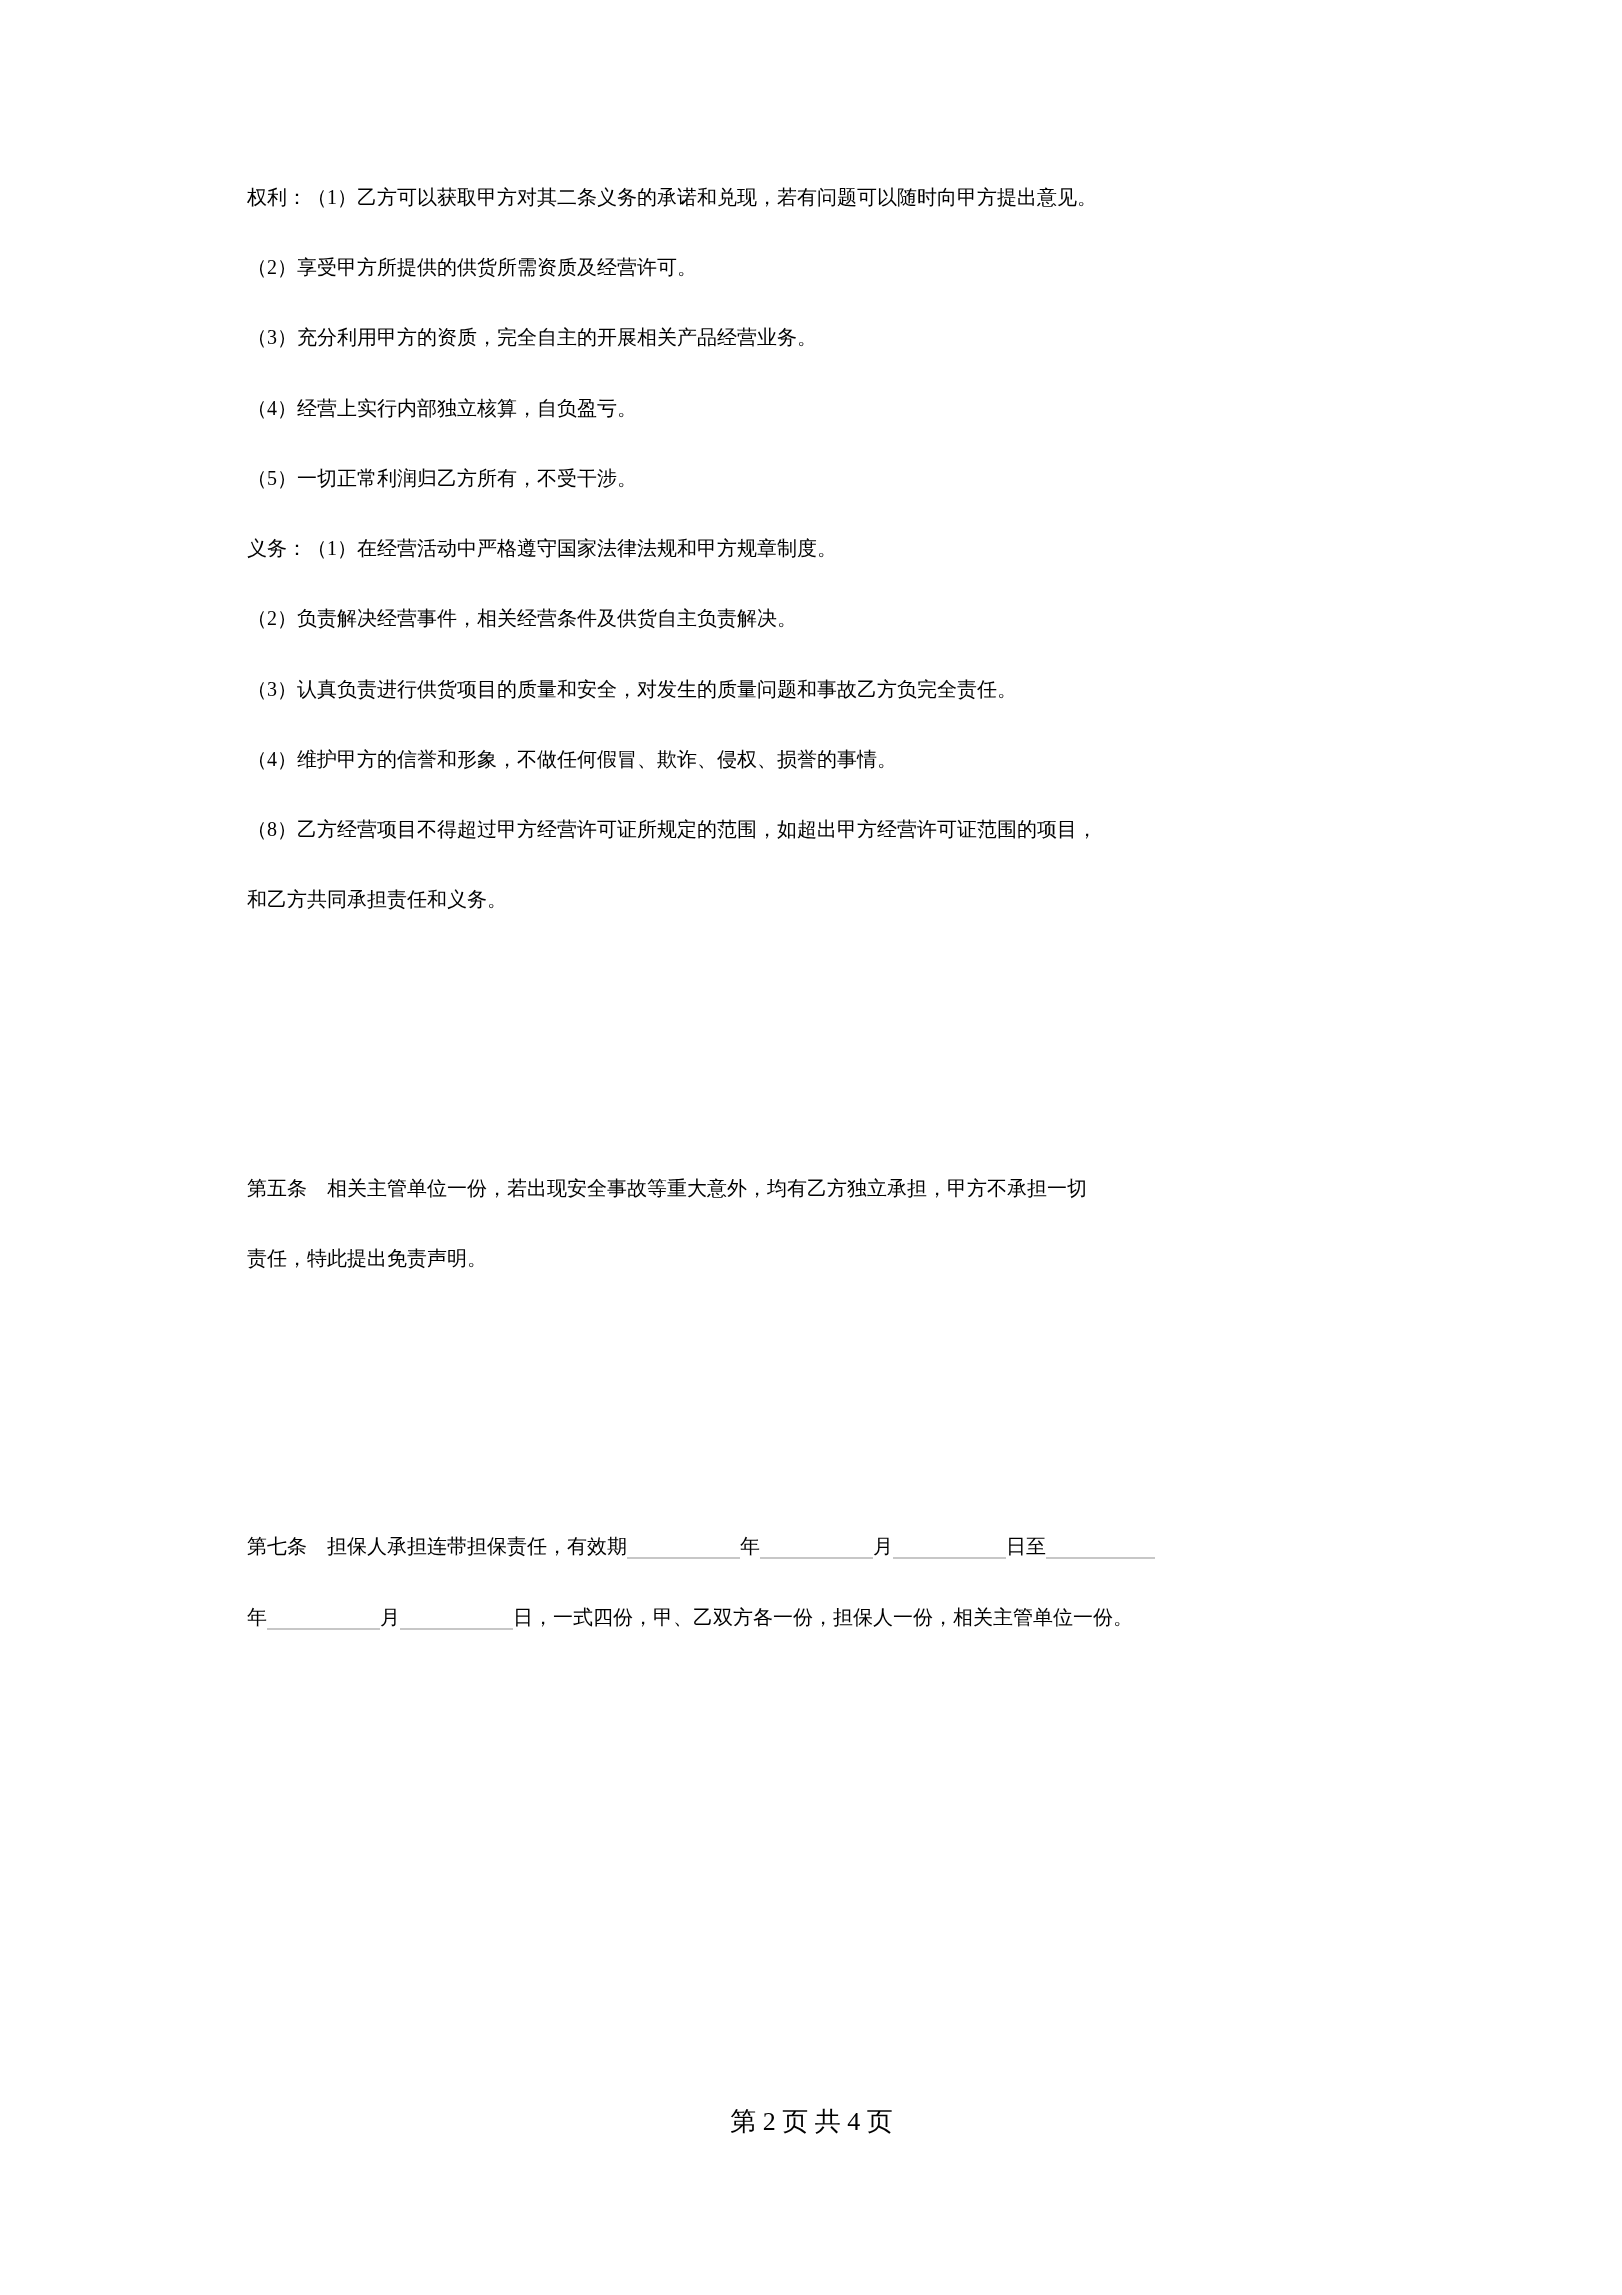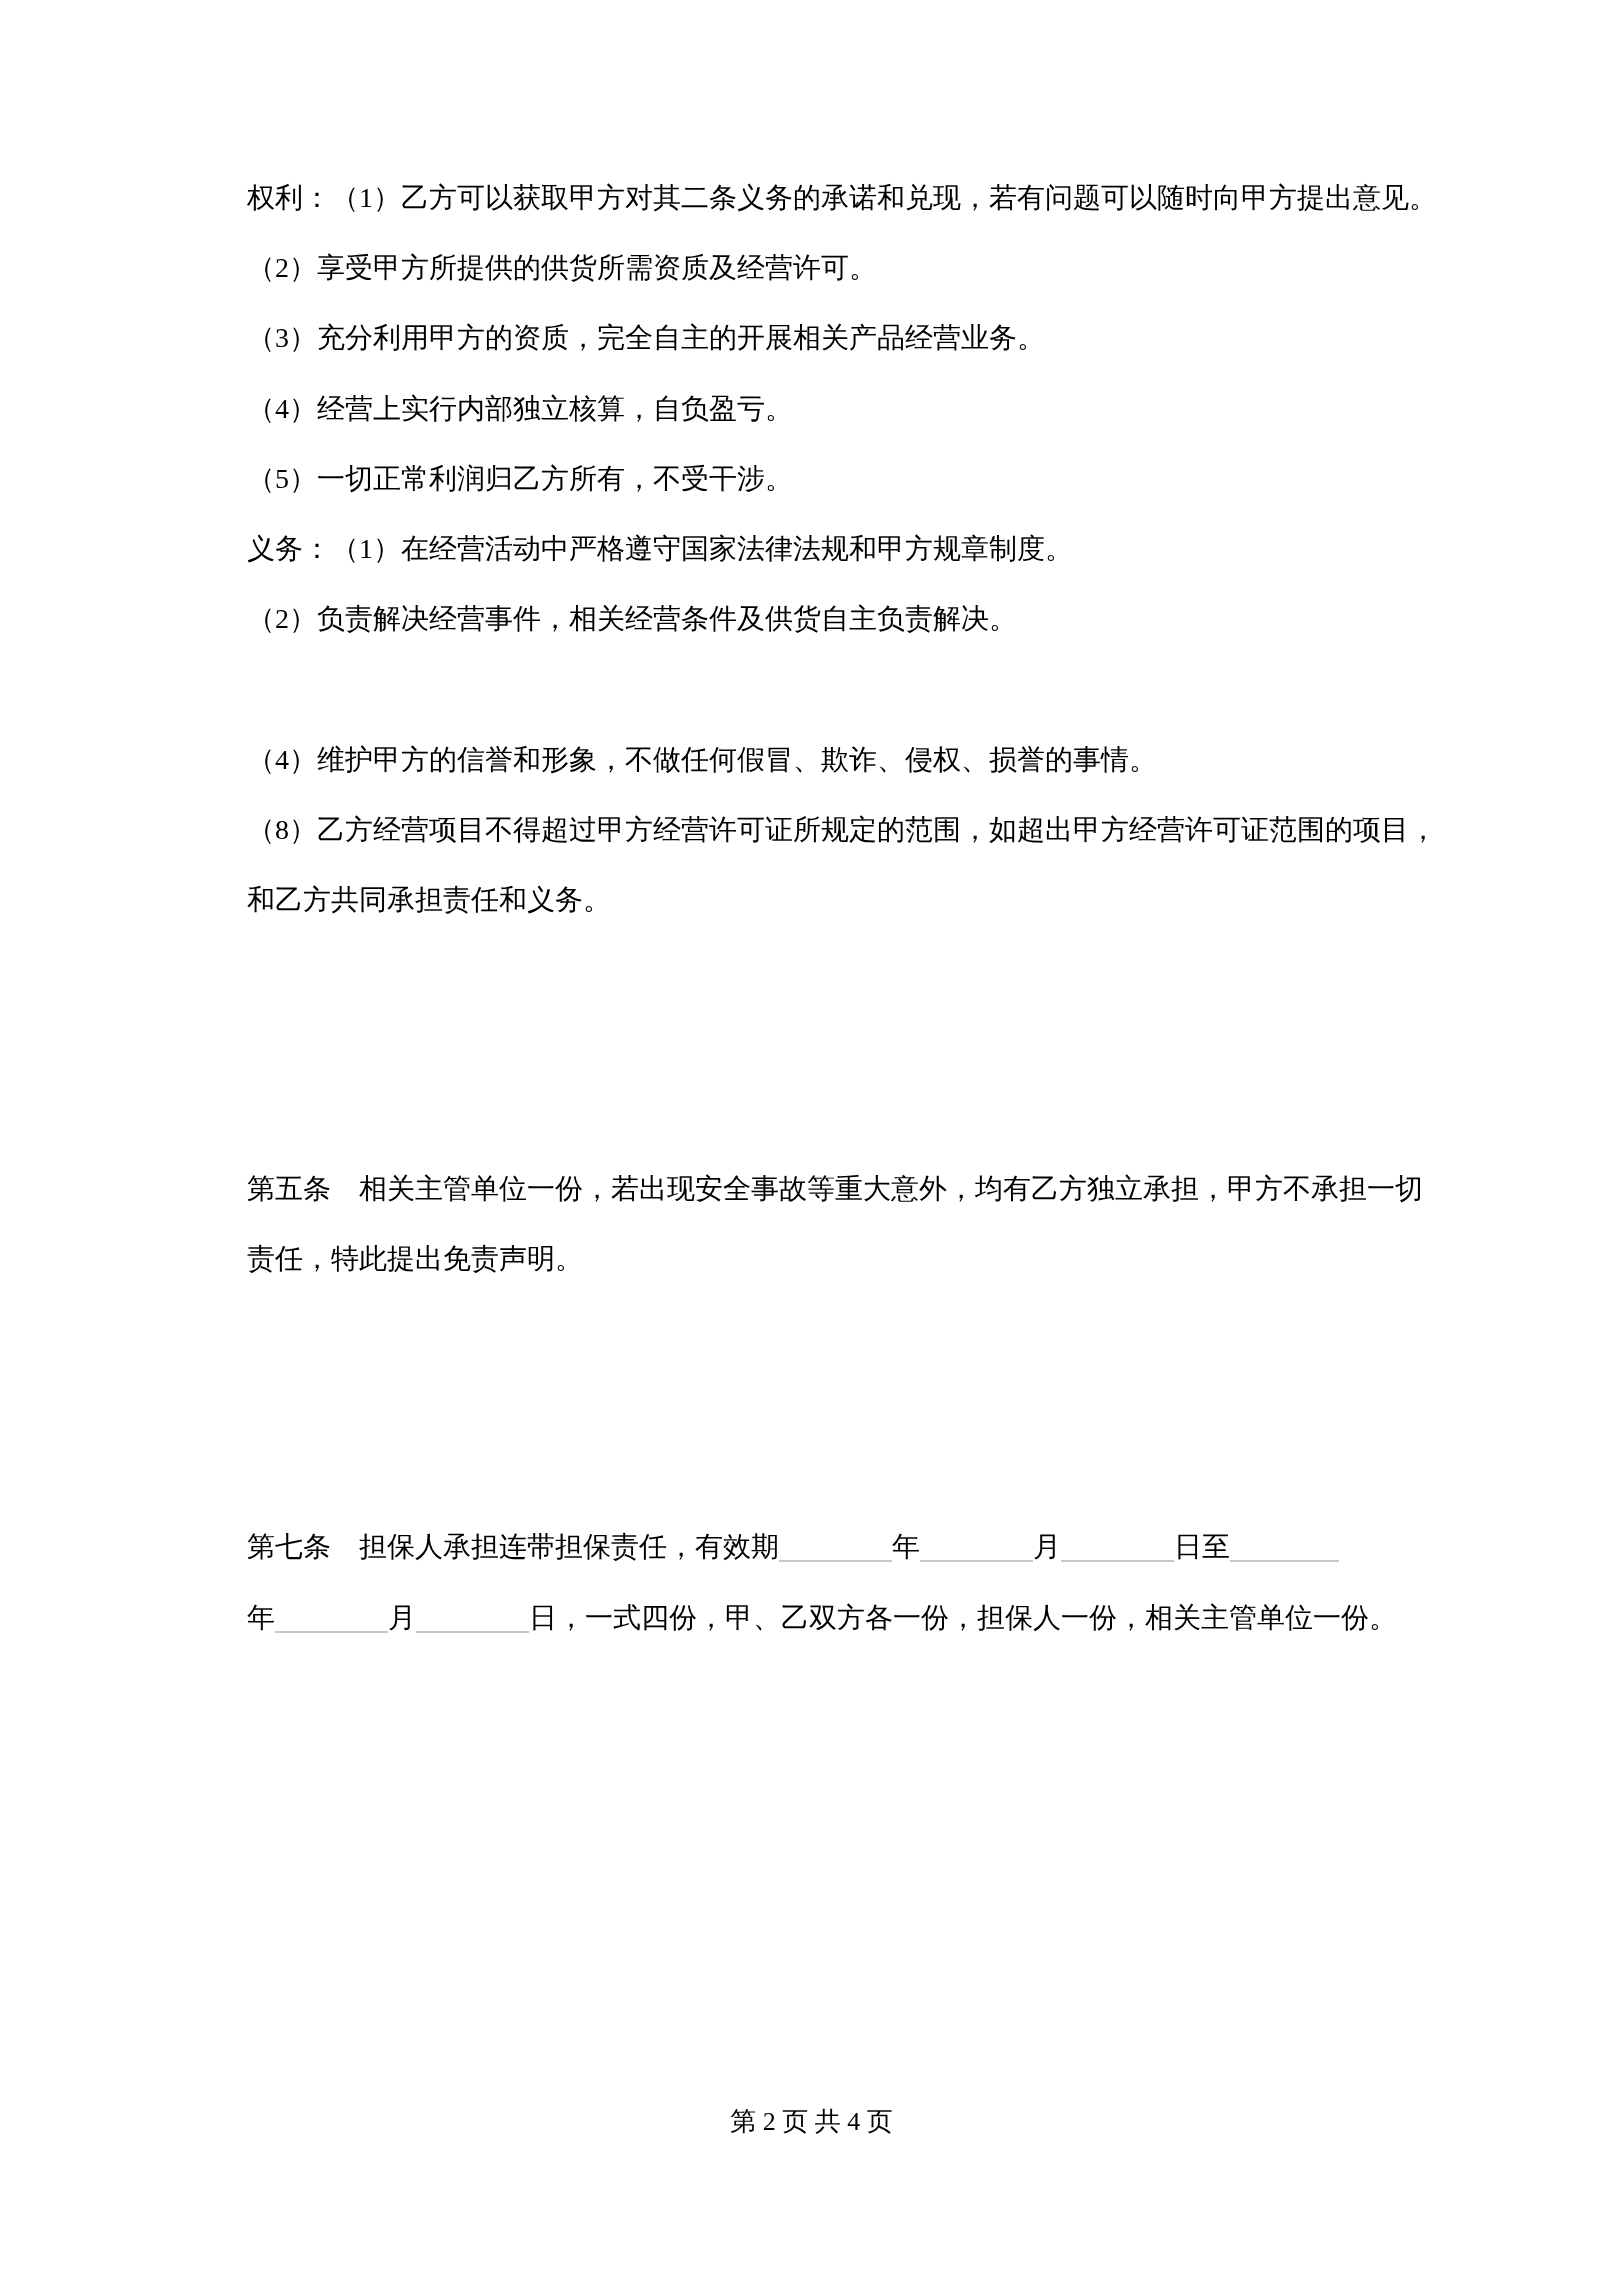--- a/index.html
+++ b/index.html
@@ -8,21 +8,21 @@
     width: 1623px;
     height: 2295px;
     background: #ffffff;
     overflow: hidden;
     font-family: "Liberation Serif", "DejaVu Serif", serif;
     color: #000000;
   }
   .line {
     position: absolute;
     left: 247px;
-    font-size: 28px;
+    font-size: 20px;
     line-height: 35px;
     white-space: nowrap;
     color: #000000;
   }
   .blank {
     display: inline-block;
     height: 0;
     border-bottom: 2.6px solid #c7c7c7;
     vertical-align: -6.1px;
   }
@@ -43,20 +43,21 @@
 
 <div class="page">
 
   <div class="line" style="top:180px">权利：（1）乙方可以获取甲方对其二条义务的承诺和兑现，若有问题可以随时向甲方提出意见。</div>
   <div class="line" style="top:250px">（2）享受甲方所提供的供货所需资质及经营许可。</div>
   <div class="line" style="top:320px">（3）充分利用甲方的资质，完全自主的开展相关产品经营业务。</div>
   <div class="line" style="top:391px">（4）经营上实行内部独立核算，自负盈亏。</div>
   <div class="line" style="top:461px">（5）一切正常利润归乙方所有，不受干涉。</div>
   <div class="line" style="top:531px">义务：（1）在经营活动中严格遵守国家法律法规和甲方规章制度。</div>
   <div class="line" style="top:601px">（2）负责解决经营事件，相关经营条件及供货自主负责解决。</div>
+  <div class="line" style="top:672px">（3）认真负责进行供货项目的质量和安全，对发生的质量问题和事故乙方负完全责任。</div>
   <div class="line" style="top:742px">（4）维护甲方的信誉和形象，不做任何假冒、欺诈、侵权、损誉的事情。</div>
   <div class="line" style="top:812px">（8）乙方经营项目不得超过甲方经营许可证所规定的范围，如超出甲方经营许可证范围的项目，</div>
   <div class="line" style="top:882px">和乙方共同承担责任和义务。</div>
   <div class="line" style="top:1171px">第五条　相关主管单位一份，若出现安全事故等重大意外，均有乙方独立承担，甲方不承担一切</div>
   <div class="line" style="top:1241px">责任，特此提出免责声明。</div>
 
   <div class="line" style="top:1529px">
     <span>第七条　担保人承担连带担保责任，有效期</span><span class="blank" style="width:113px"></span><span>年</span><span class="blank" style="width:113px"></span><span>月</span><span class="blank" style="width:113px"></span><span>日至</span><span class="blank" style="width:109px"></span>
   </div>
 

